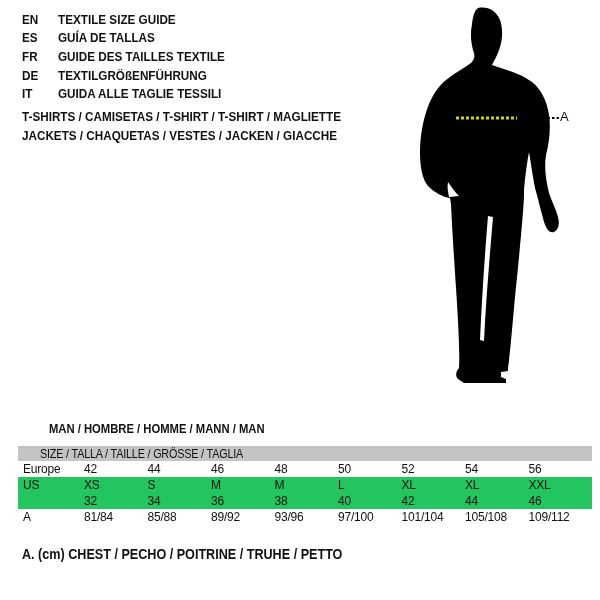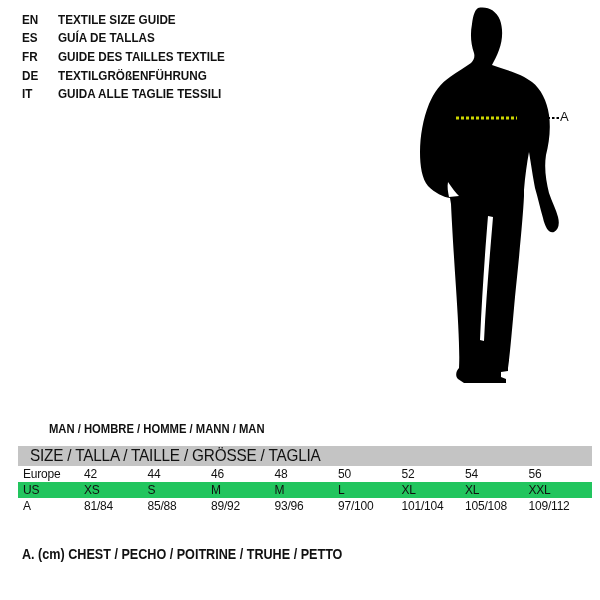--- a/index.html
+++ b/index.html
@@ -22,21 +22,21 @@
   .figure-svg{left:408px;top:0px;}
   .a-label{left:560px;top:109px;font-size:13px;font-weight:400;}
 
   
   .man-title{left:22px;top:422px;font-size:12.5px;font-weight:700;margin-left:27px;}
 
   
   .size-table{left:18px;top:446px;width:574px;border-collapse:collapse;table-layout:fixed;
     font-size:12px;letter-spacing:-0.2px;font-stretch:condensed;}
   .size-table th{background:#c4c4c4;height:15px;font-weight:400;text-align:left;
-    padding:0 0 0 12px;font-size:17px;}
+    padding:0 0 0 22px;font-size:12px;}
   .size-table td{height:16px;padding:0;text-align:left;font-weight:400;}
   .size-table td.row-label{text-align:left;padding-left:5px;}
   .size-table col.label-col{width:66px;}
   .size-table tr.shade{background:#22c55e;}
 
   
   .footnote{left:22px;top:546px;font-size:14px;font-weight:700;}
 </style>
 </head>
 <body>
@@ -59,20 +59,24 @@
     <div class="lang-row">
       <span class="lang-code"><span class="cond">DE</span></span>
       <span class="cond">TEXTILGRÖßENFÜHRUNG</span>
     </div>
     <div class="lang-row">
       <span class="lang-code"><span class="cond">IT</span></span>
       <span class="cond">GUIDA ALLE TAGLIE TESSILI</span>
     </div>
   </div>
 
+  <div class="abs categories">
+    <div><span class="cond">T-SHIRTS / CAMISETAS / T-SHIRT / T-SHIRT / MAGLIETTE</span></div>
+    <div><span class="cond">JACKETS / CHAQUETAS / VESTES / JACKEN / GIACCHE</span></div>
+  </div>
 
   <svg class="abs figure-svg" width="160" height="392" viewBox="0 0 160 392" xmlns="http://www.w3.org/2000/svg">
     <path fill="#000000" d="
       M 70 8
       C 79 6 88 10 92 20
       C 95 28 95 40 91 50
       C 89 56 86 61 84 65
       C 97 70 113 73 124 82
       C 133 89 139 101 141 115
       C 143 129 141 143 138 155
@@ -146,20 +150,31 @@
       <td class="row-label">US</td>
     <td>XS</td>
           <td>S</td>
           <td>M</td>
           <td>M</td>
           <td>L</td>
           <td>XL</td>
           <td>XL</td>
           <td>XXL</td>
         </tr>
+        <tr class="shade">
+      <td class="row-label"></td>
+    <td>32</td>
+          <td>34</td>
+          <td>36</td>
+          <td>38</td>
+          <td>40</td>
+          <td>42</td>
+          <td>44</td>
+          <td>46</td>
+        </tr>
         <tr>
       <td class="row-label">A</td>
     <td>81/84</td>
           <td>85/88</td>
           <td>89/92</td>
           <td>93/96</td>
           <td>97/100</td>
           <td>101/104</td>
           <td>105/108</td>
           <td>109/112</td>

